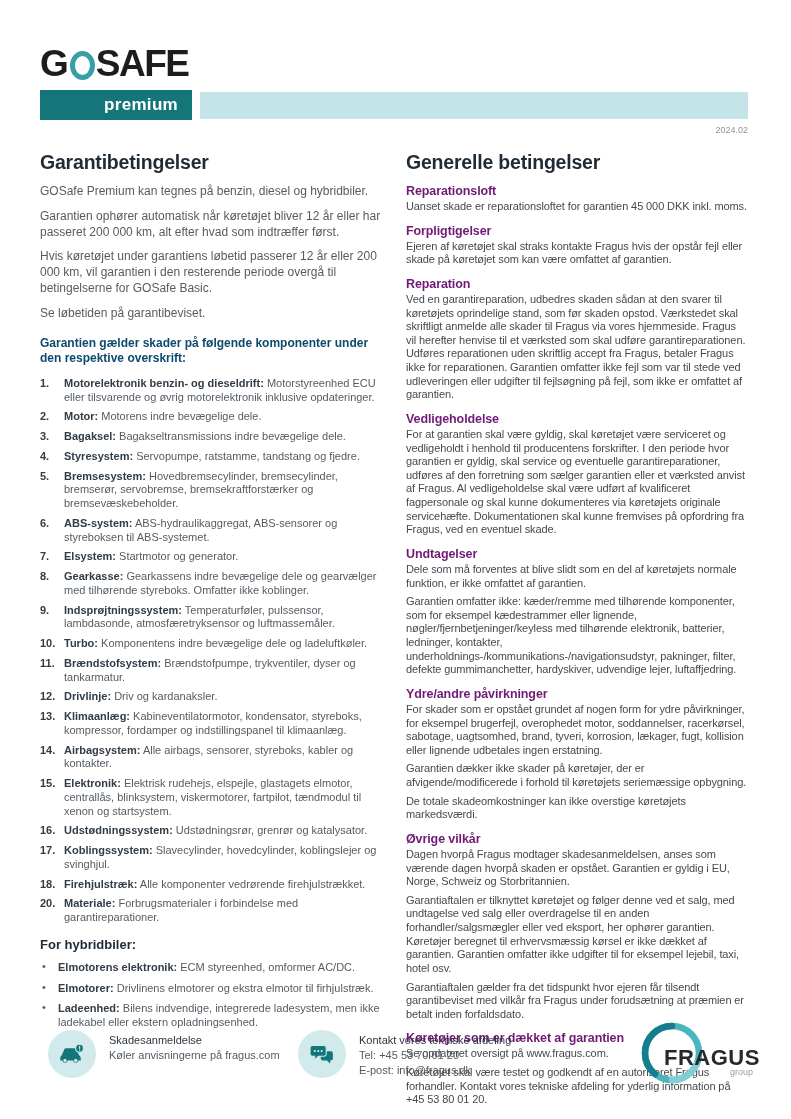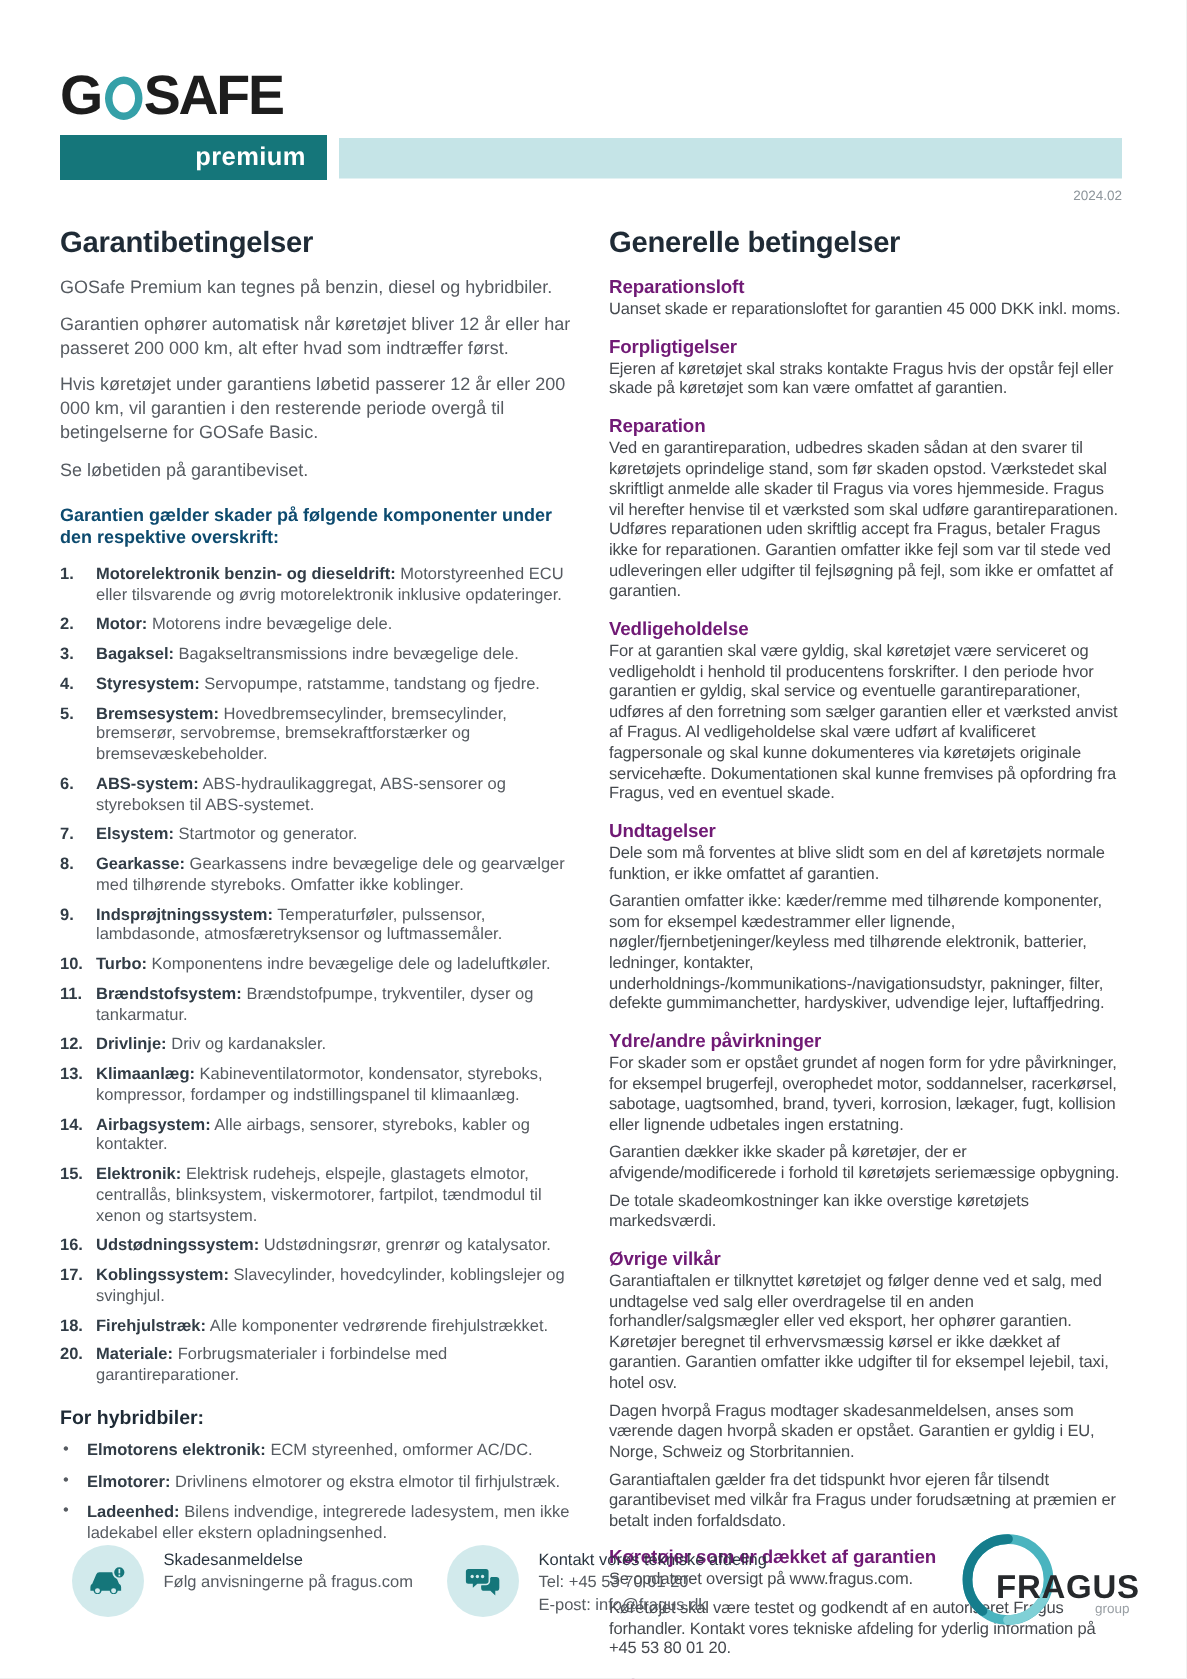--- a/index.html
+++ b/index.html
@@ -13,21 +13,21 @@
   
   .logo { display:flex; align-items:center; height:40px; }
   .logo-g { font-size:37px; font-weight:800; color:#1d1d1d; letter-spacing:-1px; }
   .logo-o {
     display:inline-block; width:25px; height:29px; border:5px solid #35a0a8;
     border-radius:50%; margin:2px 1px 0 2px;
   }
   .logo-safe { font-size:37px; font-weight:600; color:#1d1d1d; letter-spacing:-1.5px; }
   .badge-row { display:flex; align-items:center; margin-top:6px; }
   .badge {
-    width:178px; height:30px; background:#15767a; color:#fff;
+    width:152px; height:30px; background:#15767a; color:#fff;
     display:flex; align-items:center; justify-content:flex-end;
     padding-right:14px; font-size:17px; font-weight:700; letter-spacing:.3px;
   }
   .band { flex:1; height:27px; background:#c5e4e7; margin-left:8px; }
   .date-row { text-align:right; margin-top:5px; font-size:9px; color:#8d959b; }
   
   .columns { display:flex; gap:20px; margin-top:16px; }
   .col-left  { width:346px; }
   .col-right { width:342px; }
   h1.doc-title { font-size:19.5px; font-weight:700; color:#1f2b36; letter-spacing:-.2px; margin-bottom:10px; }
@@ -284,22 +284,22 @@
             <div>
               <p class="rp">For skader som er opstået grundet af nogen form for ydre påvirkninger, for eksempel brugerfejl, overophedet motor, soddannelser, racerkørsel, sabotage, uagtsomhed, brand, tyveri, korrosion, lækager, fugt, kollision eller lignende udbetales ingen erstatning.</p>
               <p class="rp">Garantien dækker ikke skader på køretøjer, der er afvigende/modificerede i forhold til køretøjets seriemæssige opbygning.</p>
               <p class="rp">De totale skadeomkostninger kan ikke overstige køretøjets markedsværdi.</p>
             </div>
           </div>
 
           <div class="sec">
             <h3>Øvrige vilkår</h3>
             <div>
+              <p class="rp">Dagen hvorpå Fragus modtager skadesanmeldelsen, anses som værende dagen hvorpå skaden er opstået. Garantien er gyldig i EU, Norge, Schweiz og Storbritannien.</p>
               <p class="rp">Garantiaftalen er tilknyttet køretøjet og følger denne ved et salg, med undtagelse ved salg eller overdragelse til en anden forhandler/salgsmægler eller ved eksport, her ophører garantien. Køretøjer beregnet til erhvervsmæssig kørsel er ikke dækket af garantien. Garantien omfatter ikke udgifter til for eksempel lejebil, taxi, hotel osv.</p>
-              <p class="rp">Dagen hvorpå Fragus modtager skadesanmeldelsen, anses som værende dagen hvorpå skaden er opstået. Garantien er gyldig i EU, Norge, Schweiz og Storbritannien.</p>
               <p class="rp">Garantiaftalen gælder fra det tidspunkt hvor ejeren får tilsendt garantibeviset med vilkår fra Fragus under forudsætning at præmien er betalt inden forfaldsdato.</p>
             </div>
           </div>
 
           <div class="sec">
             <h3>Køretøjer som er dækket af garantien</h3>
             <div>
               <p class="rp">Se opdateret oversigt på www.fragus.com.</p>
               <p class="rp">Køretøjet skal være testet og godkendt af en autoriseret Fragus forhandler. Kontakt vores tekniske afdeling for yderlig information på +45 53 80 01 20.</p>
             </div>
@@ -326,21 +326,21 @@
           <path d="M4 15 L7 8 Q7.7 6.4 9.4 6.4 L19 6.4 Q20.7 6.4 21.4 8 L24.4 15 Q26 15.6 26 17.5 L26 20.4 L23.4 20.4 A3.1 3.1 0 0 1 17.3 20.4 L11.1 20.4 A3.1 3.1 0 0 1 5 20.4 L2.6 20.4 L2.6 17.5 Q2.6 15.6 4 15 Z" fill="#15767a"></path>
           <circle cx="8" cy="20.4" r="1.9" fill="#d2eaec"></circle>
           <circle cx="20.3" cy="20.4" r="1.9" fill="#d2eaec"></circle>
           <circle cx="24.6" cy="6.4" r="4.6" fill="#15767a" stroke="#d2eaec" stroke-width="1.4"></circle>
           <rect x="24" y="3.8" width="1.3" height="3.4" fill="#d2eaec"></rect>
           <rect x="24" y="8.1" width="1.3" height="1.3" fill="#d2eaec"></rect>
         </svg>
       </div>
       <div class="f-text">
         <div class="f-title">Skadesanmeldelse</div>
-        <div class="f-line">Følg anvisningerne på fragus.com</div>
+        <div class="f-line">Køler anvisningerne på fragus.com</div>
       </div>
     </div>
 
     <div class="f-group f-contact">
       <div class="f-circle">
         <svg width="26" height="24" viewBox="0 0 27 24">
           <path d="M19.2 9.2 h3.4 a2.2 2.2 0 0 1 2.2 2.2 v5.2 a2.2 2.2 0 0 1 -2.2 2.2 h-0.6 v3.2 l-3.4 -3.2 h-4.2 a2.2 2.2 0 0 1 -2.2 -2.2 v-1.5" fill="#15767a"></path>
           <path d="M3.4 3.2 h12.2 a2.3 2.3 0 0 1 2.3 2.3 v6.6 a2.3 2.3 0 0 1 -2.3 2.3 h-5.8 l-3.9 3.6 v-3.6 H3.4 a2.3 2.3 0 0 1 -2.3 -2.3 V5.5 a2.3 2.3 0 0 1 2.3 -2.3 z" fill="#15767a" stroke="#d2eaec" stroke-width="1.1"></path>
           <circle cx="6" cy="8.9" r="1.15" fill="#d2eaec"></circle>
           <circle cx="9.6" cy="8.9" r="1.15" fill="#d2eaec"></circle>

